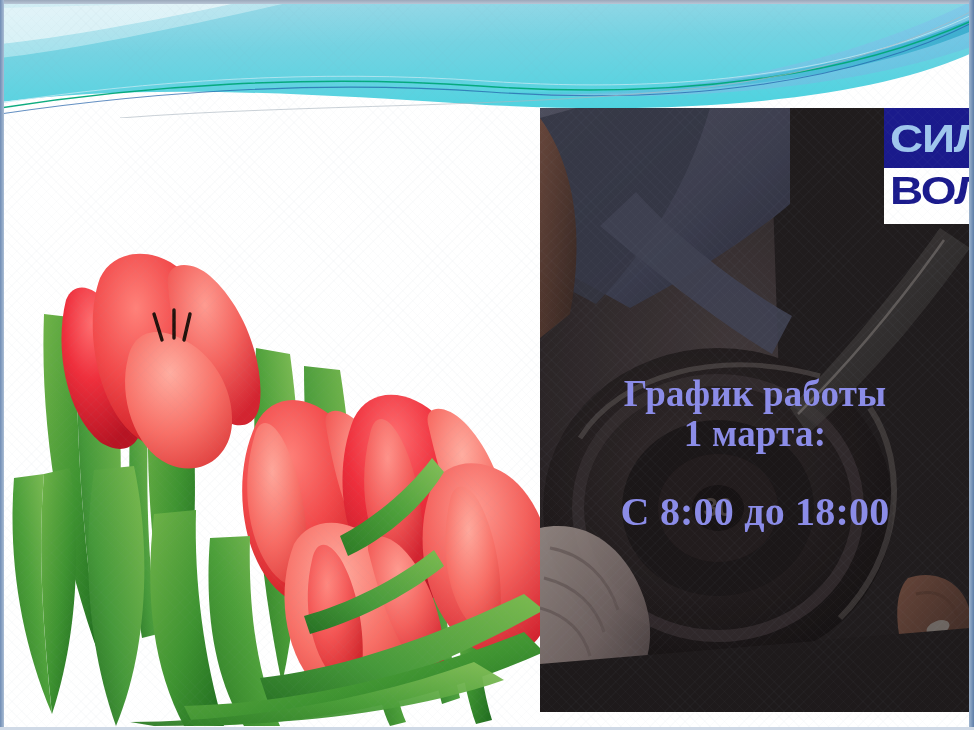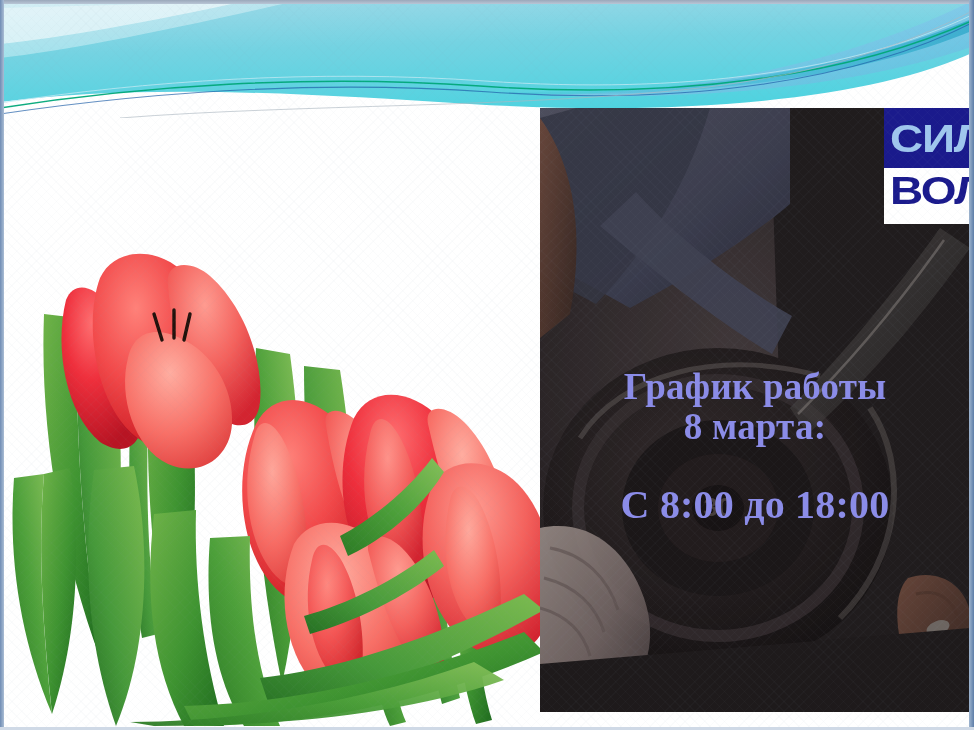--- a/index.html
+++ b/index.html
@@ -43,21 +43,21 @@
 
   
   #gym-photo{
     position:absolute;left:540px;top:108px;width:430px;height:604px;z-index:25;
     overflow:hidden;background:#241f20;
   }
   #gym-photo .photo-svg{position:absolute;inset:0;}
 
   
   #gym-text{
-    position:absolute;left:0;top:0;width:430px;height:604px;z-index:30;
+    position:absolute;left:0;top:7px;width:430px;height:604px;z-index:30;
     display:flex;flex-direction:column;align-items:center;
     font-family:"Liberation Serif","DejaVu Serif",serif;
     font-weight:bold;color:#8b8ce8;letter-spacing:.2px;
     text-align:center;
   }
   .gym-line{line-height:1.08;white-space:nowrap;}
   #line-1{font-size:37px;margin-top:259px;}
   #line-2{font-size:37px;}
   #line-3{font-size:40px;margin-top:36px;}
 
@@ -328,21 +328,21 @@
 
       <ellipse cx="398" cy="520" rx="12" ry="7" fill="#8e8c88" opacity=".75" transform="rotate(-22 398 520)"></ellipse>
 
       <path d="M0,556 L430,520 L430,604 L0,604 Z" fill="#221d1e"></path>
 
       <rect width="430" height="604" fill="#120f10" opacity=".18"></rect>
     </svg>
 
     <div id="gym-text">
       <div class="gym-line" id="line-1">График работы</div>
-      <div class="gym-line" id="line-2">8 марта:</div>
+      <div class="gym-line" id="line-2">1 марта:</div>
       <div class="gym-line" id="line-3">С 8:00 до 18:00</div>
     </div>
   </div>
 
   <div id="logo">
     <div class="logo-top"></div>
     <div class="logo-word" id="logo-sila">СИЛА</div>
     <div class="logo-word" id="logo-voli">ВОЛИ</div>
   </div>
 

